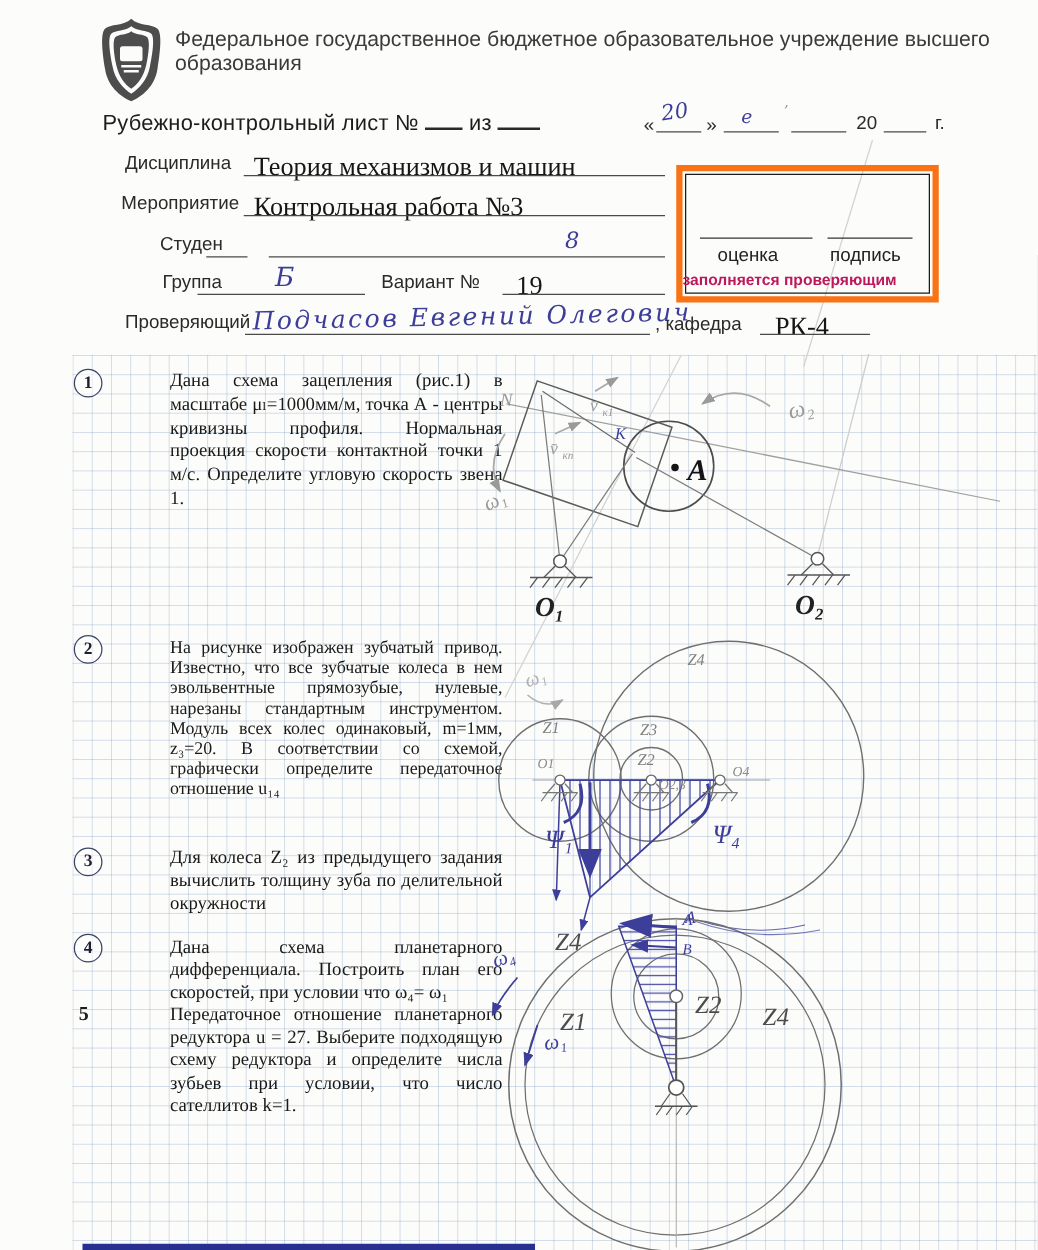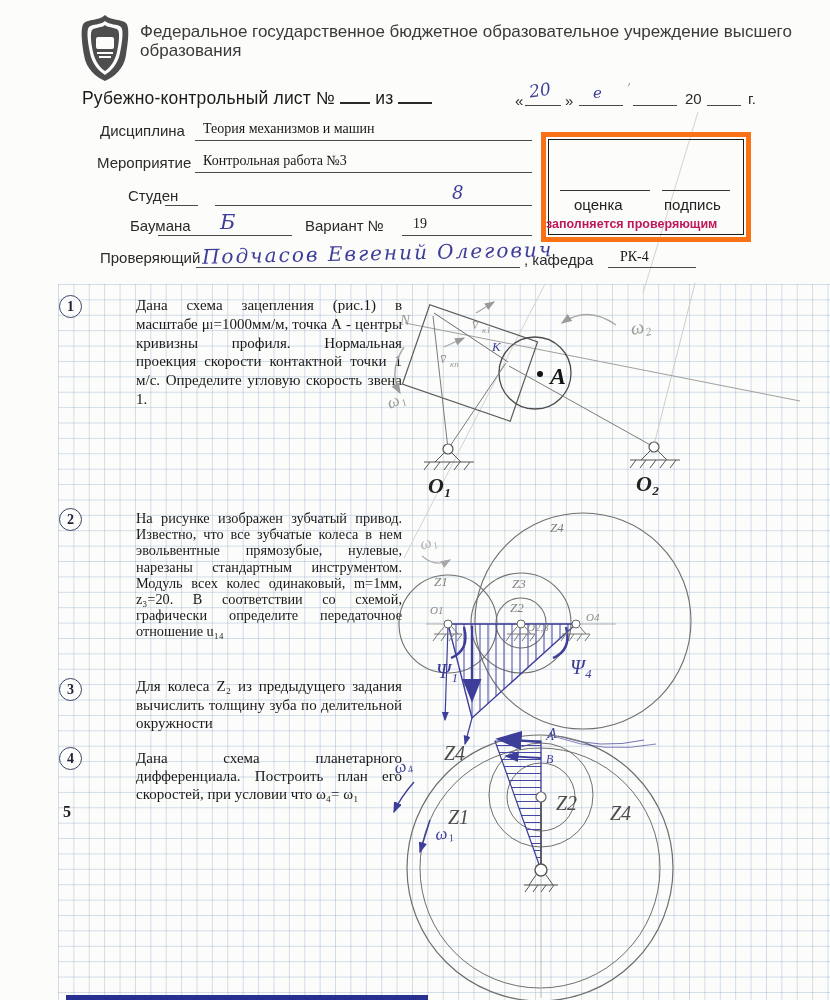--- a/index.html
+++ b/index.html
@@ -11,21 +11,21 @@
         background-image:
           linear-gradient(to right, rgba(110,145,190,.30) 1px, transparent 1px),
           linear-gradient(to bottom, rgba(110,145,190,.30) 1px, transparent 1px);
         background-size:15.4px 15.4px;}
   
   .org{font-size:17px;line-height:19px;color:#3a3a3a;}
   .title{font-size:17.5px;font-weight:normal;color:#1c1c1c;letter-spacing:.2px;text-align:center;}
   .blank{display:inline-block;border-bottom:2px solid #2a2a2a;height:14px;vertical-align:baseline;}
   .uline{position:absolute;border-bottom:1.3px solid #4a4a4a;height:0;}
   .lab{font-size:15px;color:#2a2a2a;}
-  .val{font-family:"Liberation Serif","DejaVu Serif",serif;font-size:14px;color:#161616;}
+  .val{font-family:"Liberation Serif","DejaVu Serif",serif;font-size:21px;color:#161616;}
   .hand{font-family:"DejaVu Serif","Liberation Serif",serif;font-style:italic;color:#3d3e99;}
   .script{font-size:20px;letter-spacing:2px;transform:rotate(-1.2deg);white-space:nowrap;}
   .pencil-hand{font-family:"DejaVu Serif",serif;font-style:italic;color:#9a9a9a;}
   
   .gbox{position:absolute;left:541px;top:132px;width:200px;height:100px;border:5px solid #f97316;background:transparent;}
   .gbox-inner{position:absolute;left:2px;top:2px;right:2px;bottom:2px;border:1px solid #1b1b1b;}
   .gbox .lbl{position:absolute;font-size:15px;color:#222;}
   .gbox .note{position:absolute;left:0;right:0;top:80px;text-align:left;font-size:12.5px;font-weight:bold;color:#be185d;}
   .gline{position:absolute;border-bottom:1.3px solid #333;height:0;}
   
@@ -90,21 +90,21 @@
 
   <span class="abs lab" style="left:97px;top:154px">Мероприятие</span>
   <span class="abs val" style="left:203px;top:153px">Контрольная работа №3</span>
   <span class="uline" style="left:195px;top:172px;width:337px"></span>
 
   <span class="abs lab" style="left:128px;top:187px">Студен</span>
   <span class="uline" style="left:165px;top:205px;width:33px"></span>
   <span class="uline" style="left:215px;top:205px;width:317px"></span>
   <span class="abs hand" style="left:452px;top:182px;font-size:18px">8</span>
 
-  <span class="abs lab" style="left:130px;top:217px">Баумана</span>
+  <span class="abs lab" style="left:130px;top:217px">Группа</span>
   <span class="uline" style="left:158px;top:235px;width:134px"></span>
   <span class="abs hand" style="left:220px;top:210px;font-size:21px">Б</span>
   <span class="abs lab" style="left:305px;top:217px">Вариант №</span>
   <span class="abs val" style="left:413px;top:216px">19</span>
   <span class="uline" style="left:402px;top:235px;width:130px"></span>
 
   <span class="abs lab" style="left:100px;top:249px">Проверяющий</span>
   <span class="uline" style="left:196px;top:267px;width:324px"></span>
   <span class="abs hand script" style="left:202px;top:241px">Подчасов Евгений Олегович</span>
   <span class="abs lab" style="left:524px;top:251px">, кафедра</span>
@@ -126,20 +126,21 @@
   <div class="pnum" style="left:59px;top:508px">2</div>
   <div class="ptext" style="top:510px;font-size:14.3px;line-height:16.2px">На рисунке изображен зубчатый привод. Известно, что все зубчатые колеса в нем эвольвентные прямозубые, нулевые, нарезаны стандартным инструментом. Модуль всех колес одинаковый, m=1мм, z₃=20. В соответствии со схемой, графически определите передаточное отношение u₁₄</div>
 
   <div class="pnum" style="left:59px;top:678px">3</div>
   <div class="ptext" style="top:677px;font-size:15px;line-height:18.6px">Для колеса Z₂ из предыдущего задания вычислить толщину зуба по делительной окружности</div>
 
   <div class="pnum" style="left:59px;top:747px">4</div>
   <div class="ptext" style="top:749px;font-size:15px;line-height:18.2px">Дана схема планетарного дифференциала. Построить план его скоростей, при условии что ω₄= ω₁</div>
 
   <div class="pnum5" style="left:63px;top:803px">5</div>
+  <div class="ptext" style="top:803px;font-size:15px;line-height:18.2px">Передаточное отношение планетарного редуктора u = 27. Выберите подходящую схему редуктора и определите числа зубьев при условии, что число сателлитов k=1.</div>
 
   <svg class="abs" style="left:388px;top:283px" width="442" height="222" viewBox="0 0 442 222">
     <defs>
       <marker id="d1p" markerWidth="9" markerHeight="8" refX="7" refY="3" orient="auto">
           <path d="M0,0 L8,3 L0,6 Z" fill="#9a9a9a"></path>
         </marker>
     </defs>
     <line x1="307" y1="0" x2="264" y2="170" stroke="#cdcdcd" stroke-width="1"></line>
     <line x1="17" y1="40" x2="412" y2="118" stroke="#9f9f9f" stroke-width="1"></line>
     <g transform="translate(82,80) rotate(19)">

